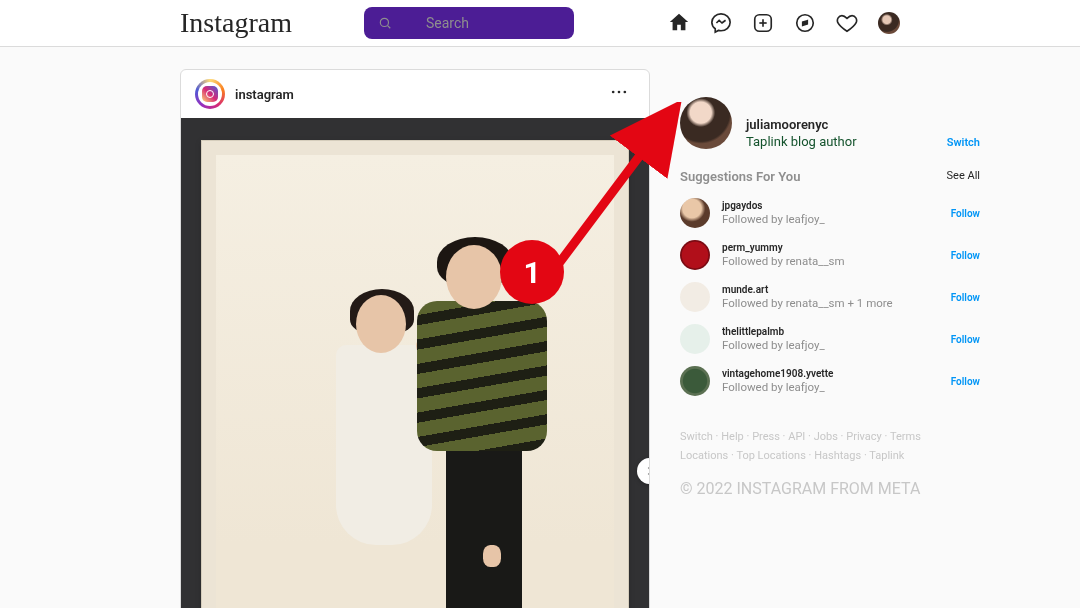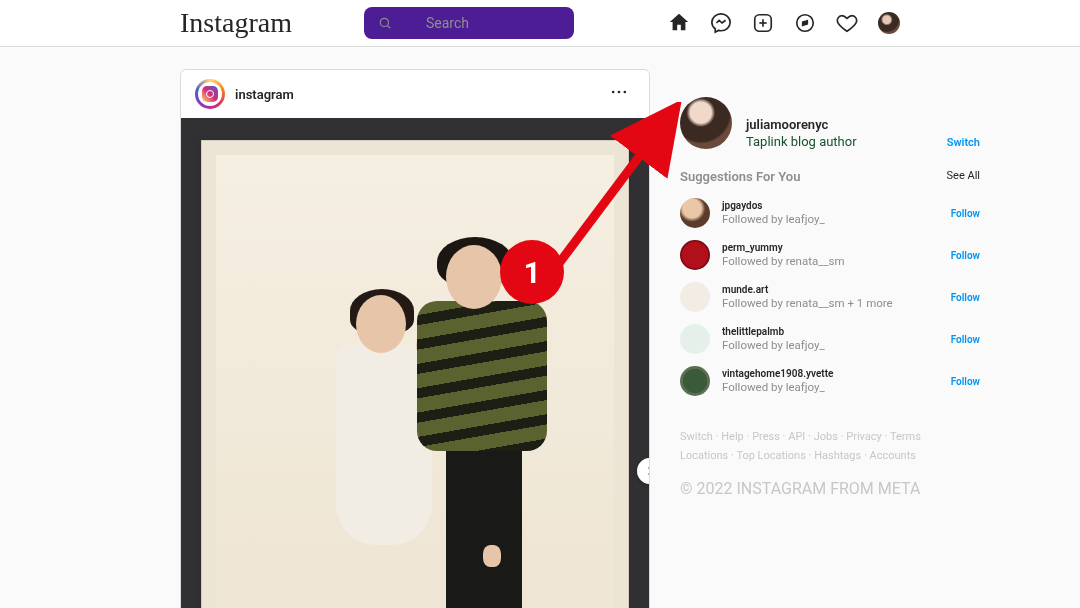--- a/index.html
+++ b/index.html
@@ -323,21 +323,21 @@
           <div class="sugg-meta">
             <div class="sname">vintagehome1908.yvette</div>
             <div class="ssub">Followed by leafjoy_</div>
           </div>
           <div class="follow-btn">Follow</div>
         </div>
       </div>
 
     <div class="footer-links">
       <div id="footer-line1"><a>Switch</a> · <a>Help</a> · <a>Press</a> · <a>API</a> · <a>Jobs</a> · <a>Privacy</a> · <a>Terms</a></div>
-      <div id="footer-line2"><a>Locations</a> · <a>Top Locations</a> · <a>Hashtags</a> · <a>Accounts</a></div>
+      <div id="footer-line2"><a>Locations</a> · <a>Top Locations</a> · <a>Hashtags</a> · <a>Taplink</a></div>
     </div>
     <div class="copyright">© 2022 INSTAGRAM FROM META</div>
   </div>
 </div>
 
 <svg class="anno-arrow" viewBox="0 0 190 200">
   <defs>
     <marker id="ah" markerWidth="8" markerHeight="8" refX="6" refY="4" orient="auto">
       <path d="M0,0 L8,4 L0,8 z" fill="#e30613"></path>
     </marker>

